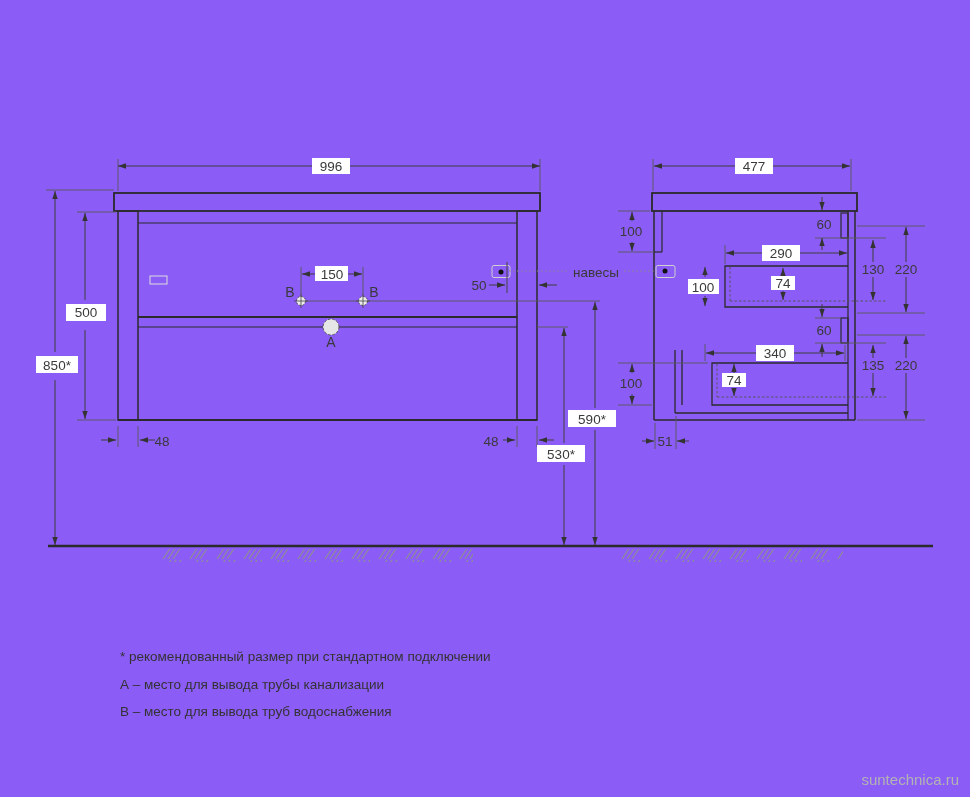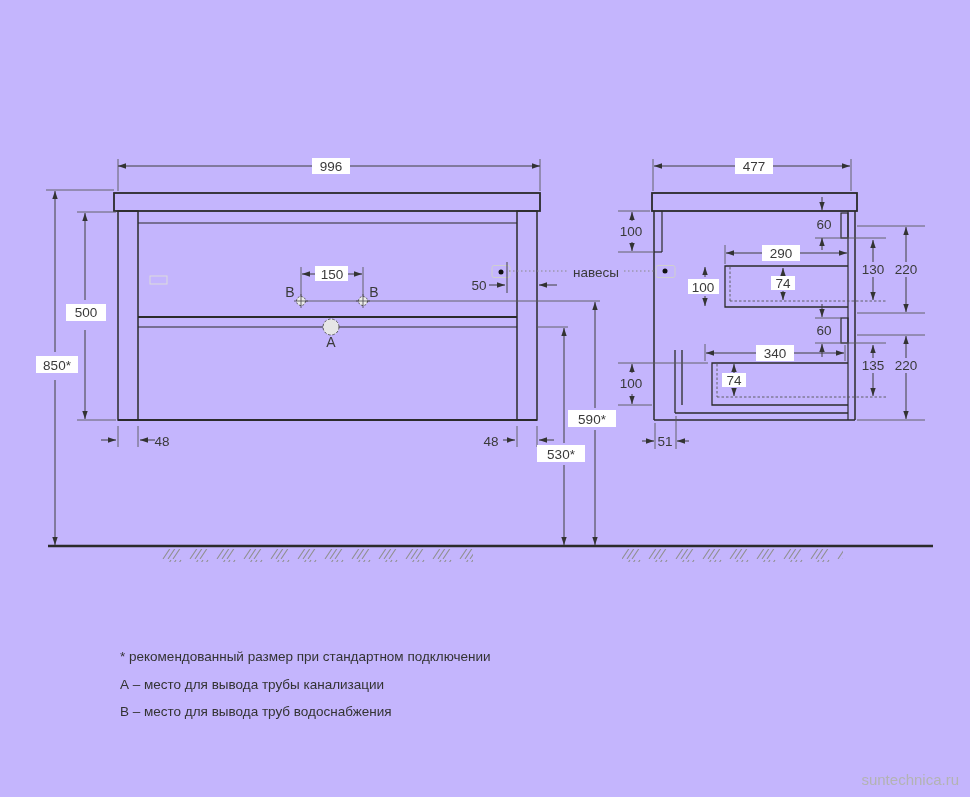--- a/index.html
+++ b/index.html
@@ -1,16 +1,16 @@
 <!DOCTYPE html>
 <html><head>
 <meta charset="utf-8">
 <style>
   html,body{margin:0;padding:0;background:#fff;}
-  .stage{position:relative;width:970px;height:797px;background:#c4b5fd;overflow:hidden;}
+  .stage{position:relative;width:970px;height:797px;background:#8b5cf6;overflow:hidden;}
   svg{display:block;}
   text{font-family:"Liberation Sans",sans-serif;font-size:13.5px;fill:#3a3a3a;}
   .marker-letter{font-size:14px;fill:#3a3a3a;}
   .footnote{font-size:13.5px;fill:#333;}
   .watermark{font-size:15px;fill:#b3b3b3;}
   .struct{stroke:#2b2b2b;fill:none;}
   .ext{stroke:#5a5a5a;stroke-width:0.9;fill:none;}
   .dim{stroke:#3f3f3f;stroke-width:1;fill:none;}
   .dash{stroke:#555;stroke-width:0.9;fill:none;stroke-dasharray:2.5 2;}
   .dot-leader{stroke:#888;stroke-width:1;fill:none;stroke-dasharray:1.5 2.5;}

